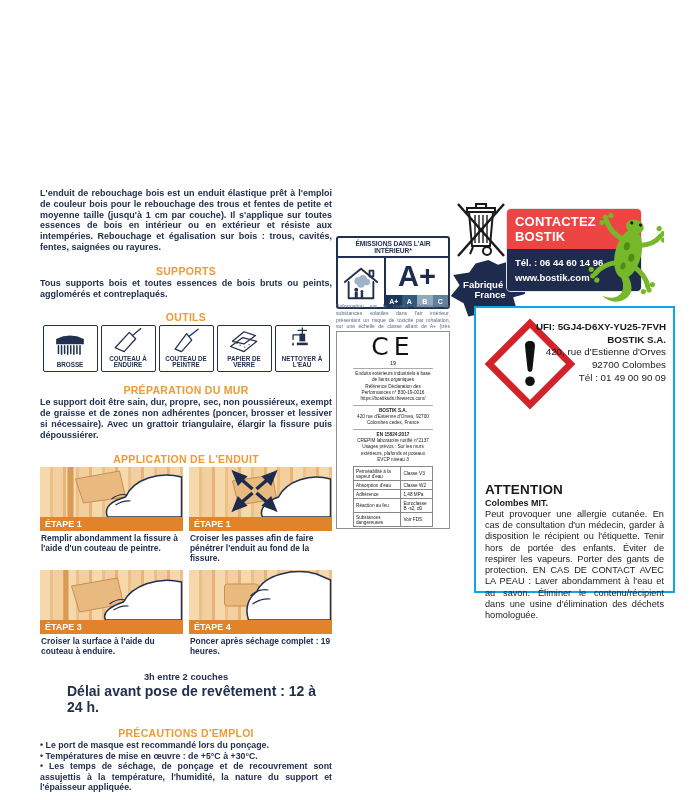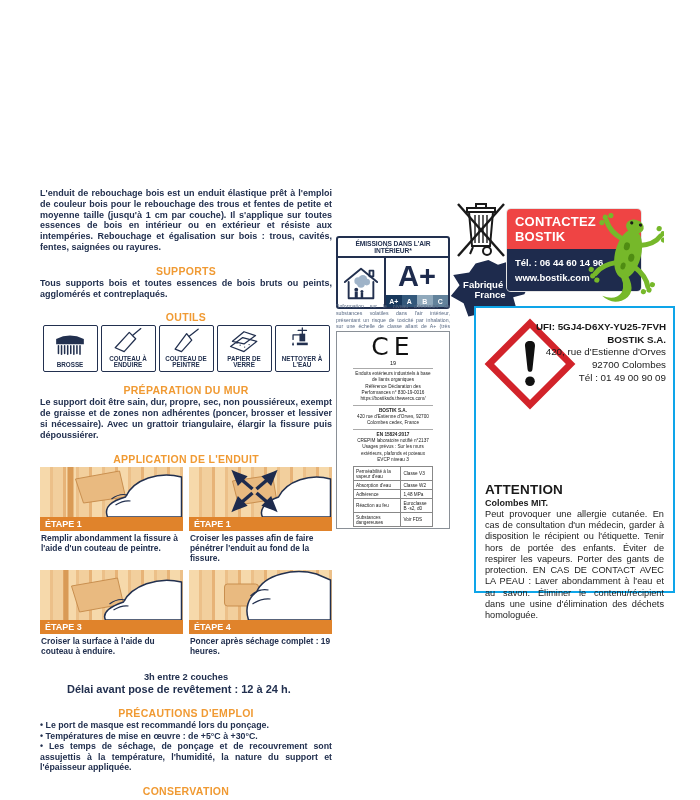--- a/index.html
+++ b/index.html
@@ -14,21 +14,21 @@
         align-items:center;justify-content:flex-end;background:#fff;}
   .tool svg{flex:1;width:40px;}
   .tool-label{font-size:6.3px;font-weight:800;text-align:center;line-height:1.1;padding:1px 1px 2px;color:#22304F;}
   .steps{display:grid;grid-template-columns:1fr 1fr;column-gap:6px;row-gap:5px;margin-top:2px;}
   .step-img{height:50px;position:relative;overflow:hidden;
      background:repeating-linear-gradient(90deg,#F6D9AB 0 10px,#ECC089 10px 13px,#F2CF9D 13px 23px,#E7B377 23px 26px);}
   .step-img svg{position:absolute;inset:0;width:100%;height:100%;}
   .step-banner{background:#E0832B;color:#fff;font-weight:800;font-size:9px;padding:2px 5px;}
   .step-desc{font-size:8.4px;font-weight:700;line-height:1.2;padding:2px 1px;color:#22304F;}
   .center-note{font-size:9.3px;font-weight:800;text-align:center;margin-top:14px;}
-  .delay-note{font-size:11px;font-weight:800;margin-top:1px;padding-left:27px;}
+  .delay-note{font-size:14px;font-weight:800;margin-top:1px;padding-left:27px;}
   .bullet{font-size:8.8px;font-weight:700;line-height:1.2;text-align:justify;}
   
   .em-box{position:absolute;left:336px;top:236px;width:114px;border:2px solid #22304F;border-radius:3px;background:#fff;box-sizing:border-box;}
   .em-head{font-size:6.7px;font-weight:800;color:#22304F;text-align:center;padding:2px 0;border-bottom:2px solid #22304F;letter-spacing:-.1px;}
   .em-body{display:flex;height:49px;}
   .em-house{width:46px;border-right:2px solid #22304F;display:flex;align-items:center;justify-content:center;}
   .em-rating{flex:1;display:flex;flex-direction:column;}
   .em-aplus{flex:1;font-size:29px;font-weight:800;color:#1E2B4D;text-align:center;line-height:36px;}
   .em-scale{display:flex;height:12px;}
   .em-cell{flex:1;color:#fff;font-weight:800;font-size:7px;display:flex;align-items:center;justify-content:center;}

